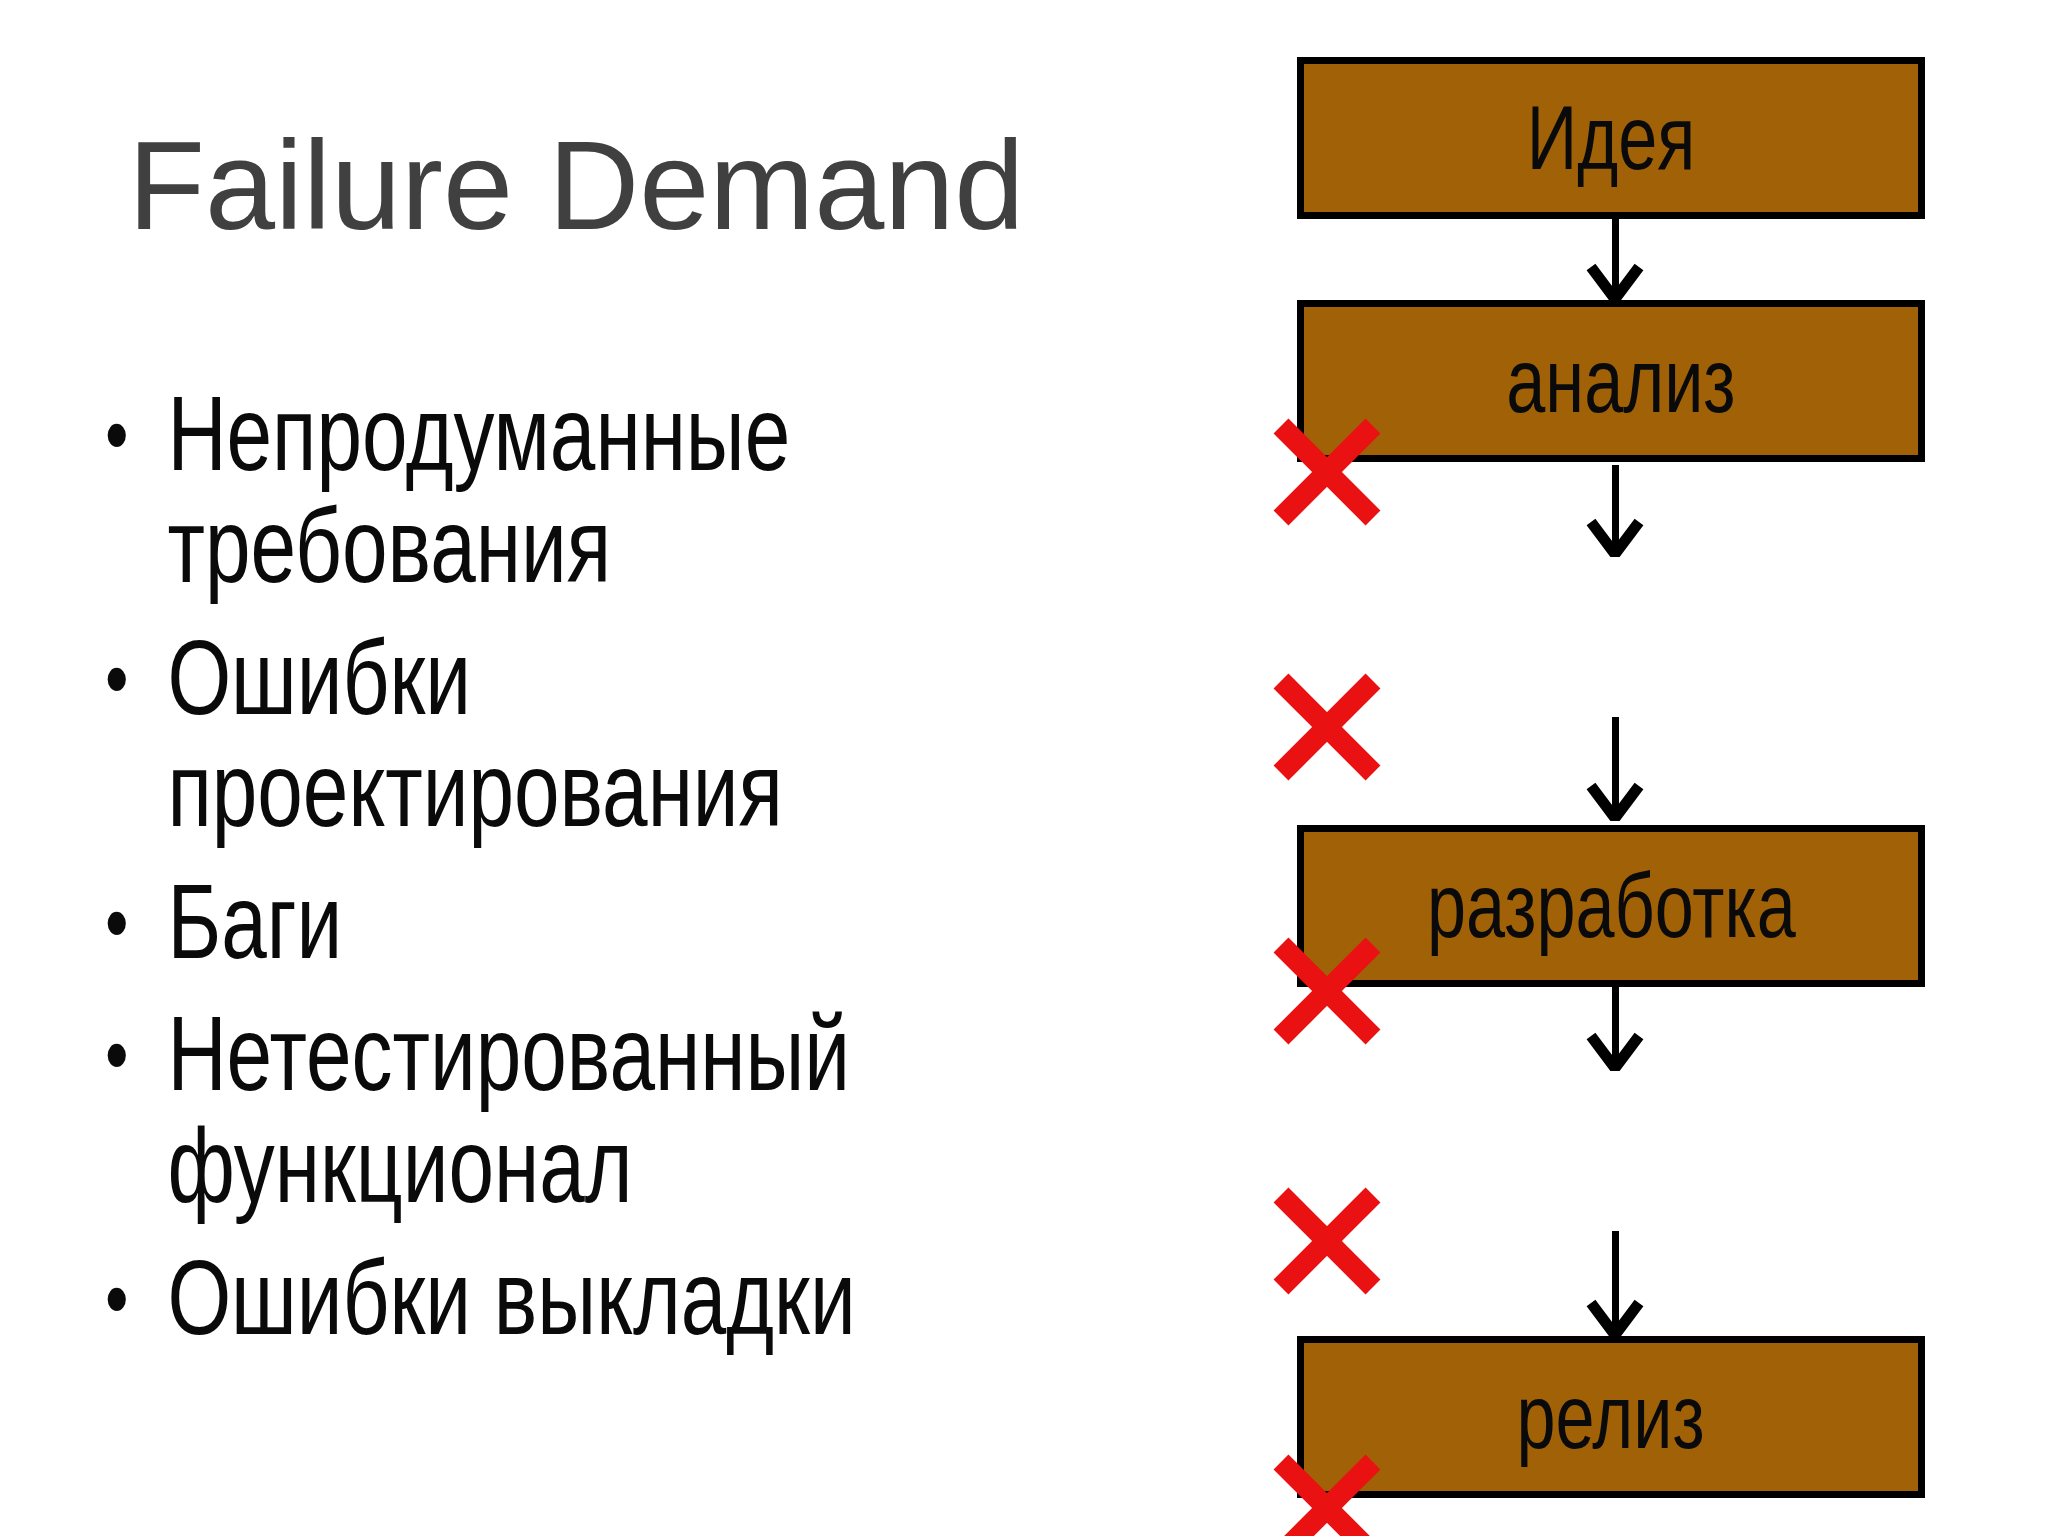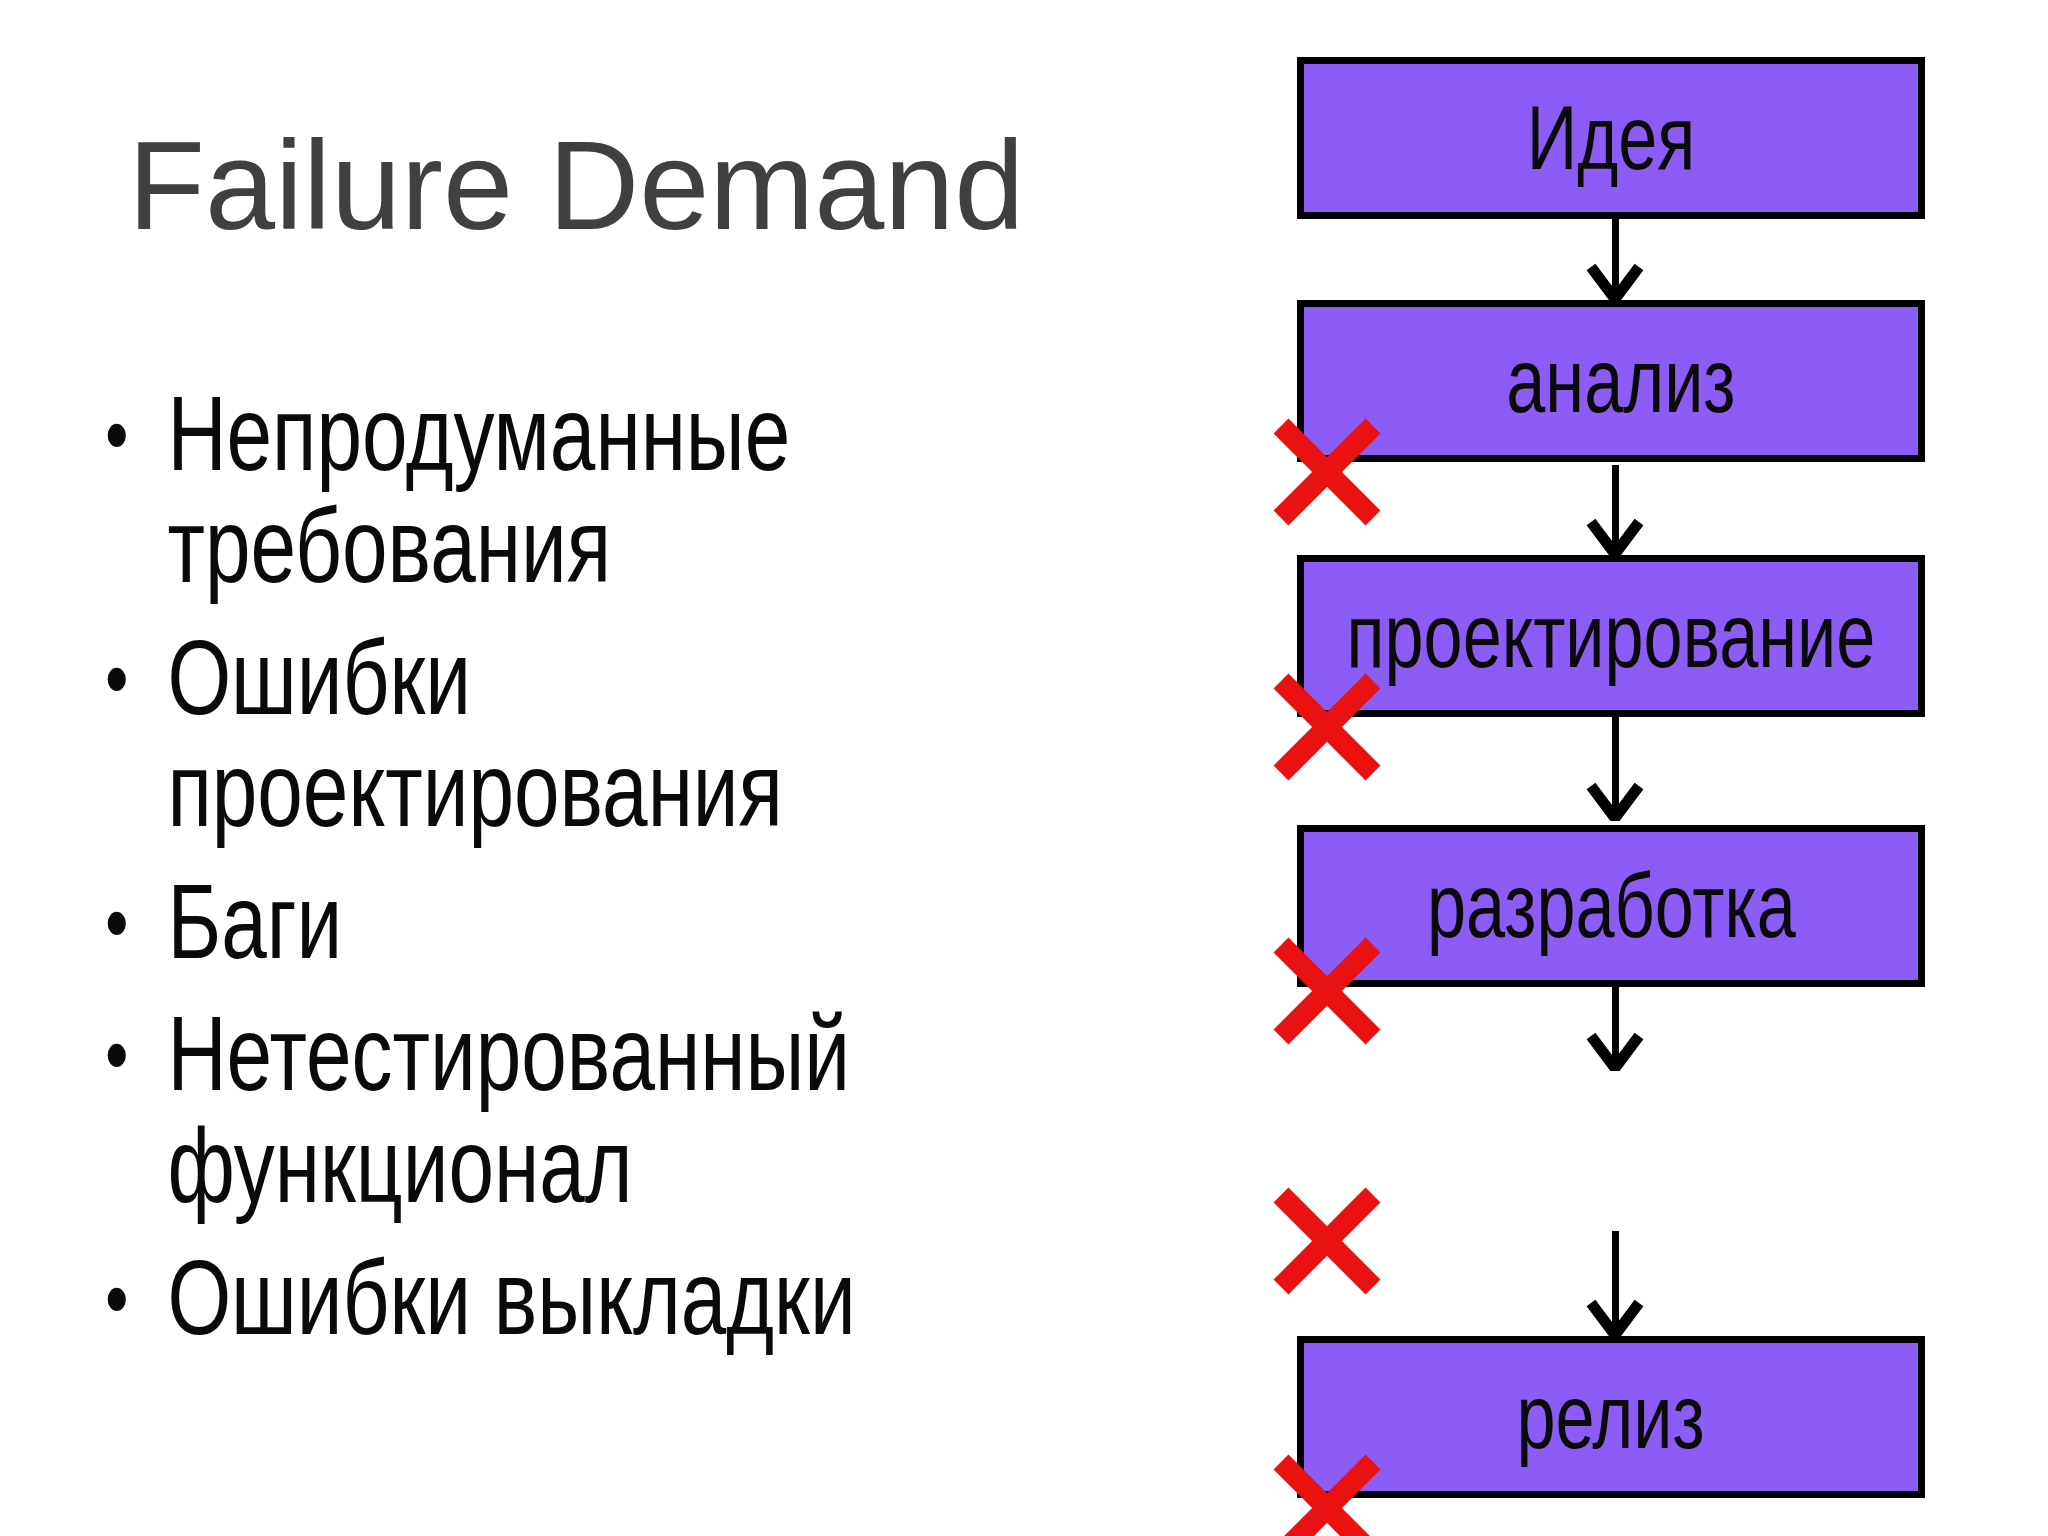--- a/index.html
+++ b/index.html
@@ -27,21 +27,21 @@
     position:relative;padding-left:80px;margin:0 0 20px 0;
   }
   ul.bullets li .dot{
     position:absolute;left:0;top:0;
     font-size:0.82em;line-height:112px;
   }
   
   .flow{position:absolute;left:0;top:0;width:2048px;height:1536px;}
   .box{
     position:absolute;left:1297px;width:628px;height:162px;
-    border:7px solid #000;background:#8b5cf6;box-sizing:border-box;
+    border:7px solid #000;background:#a16207;box-sizing:border-box;
     display:flex;align-items:center;justify-content:center;
   }
   .box .lbl{
     font-size:90px;line-height:1;white-space:nowrap;
     transform:scaleX(0.78);transform-origin:50% 50%;
     color:#0a0a0a;
   }
   .box.b0{top:57px;}  .box.b1{top:300px;padding-left:20px;} .box.b2{top:555px;}
   .box.b3{top:819px;margin-top:6px;} .box.b4{top:1069px;}.box.b5{top:1336px;}
   .connector{position:absolute;left:1584px;width:62px;}
@@ -81,23 +81,20 @@
   </li>
 </ul>
 
 <div class="flow">
 
   <div class="box b0">
     <span class="lbl">Идея</span>
   </div>
   <div class="box b1">
     <span class="lbl">анализ</span>
-  </div>
-  <div class="box b2">
-    <span class="lbl">проектирование</span>
   </div>
   <div class="box b3">
     <span class="lbl">разработка</span>
   </div>
   <div class="box b5">
     <span class="lbl">релиз</span>
   </div>
 
   <div class="connector c0">
     <div class="shaft"></div>

